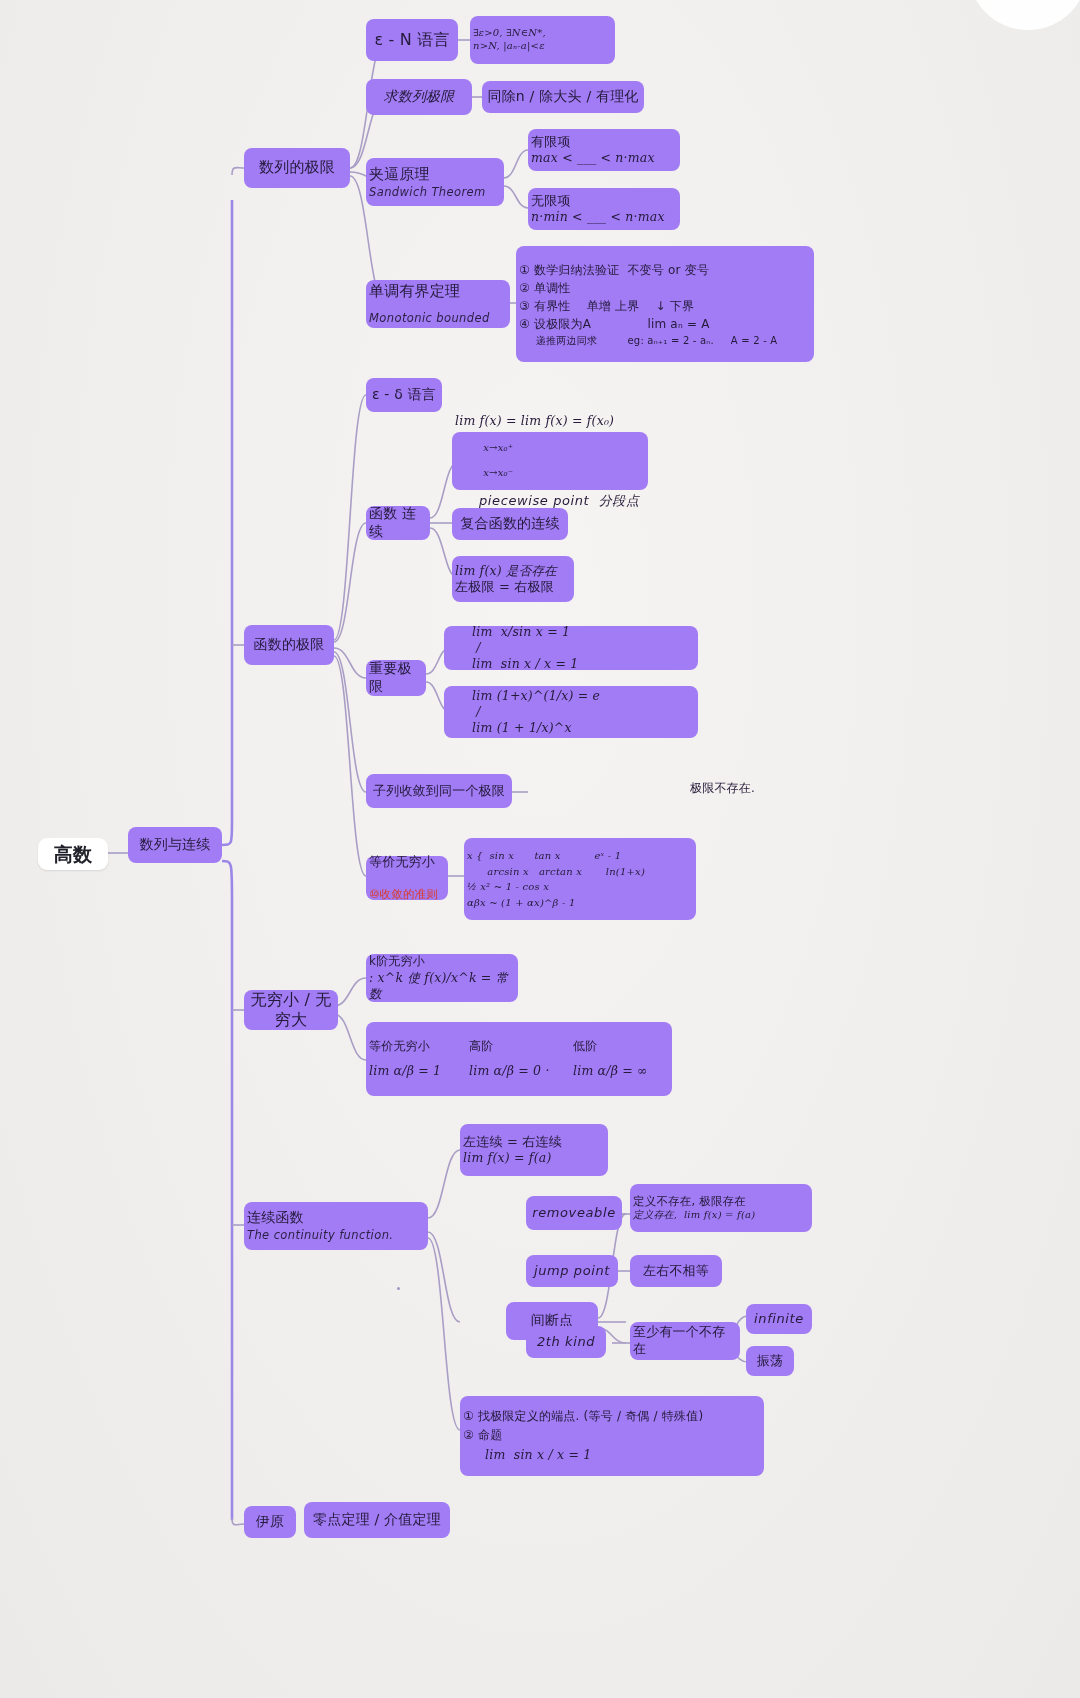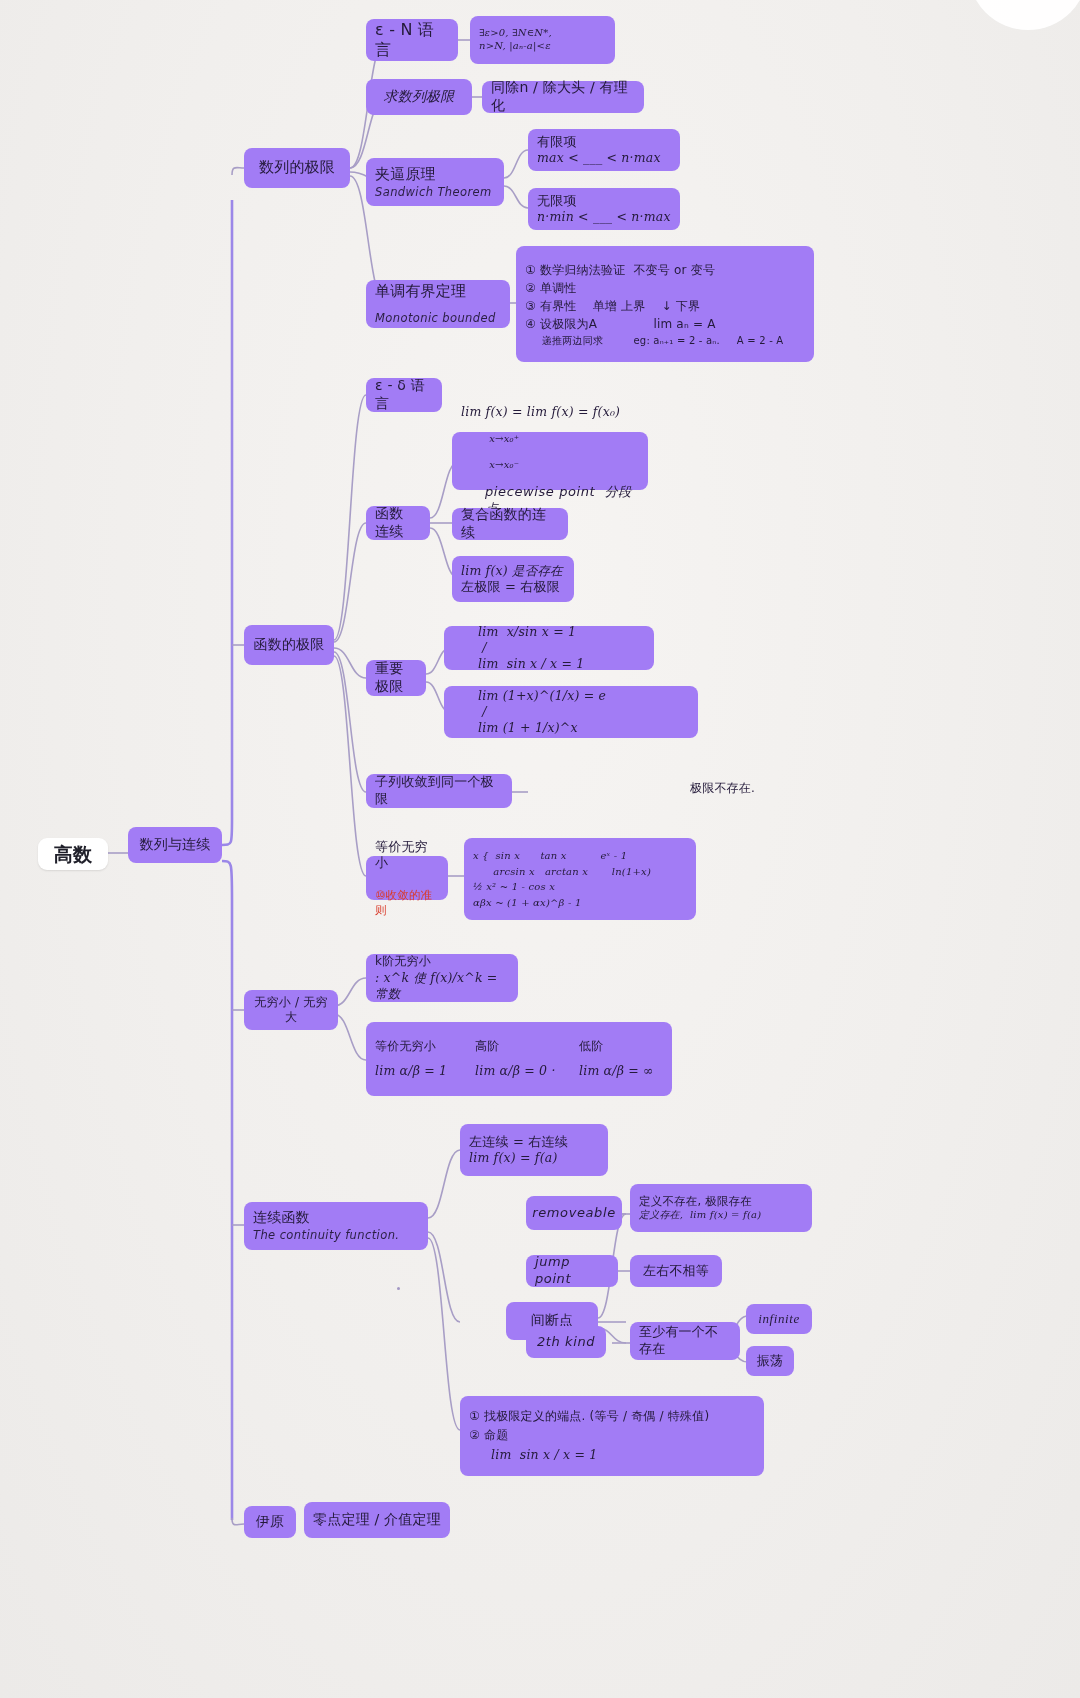--- a/index.html
+++ b/index.html
@@ -51,21 +51,21 @@
     stroke-width: 2.6;
   }
 
   
   .node {
     position: absolute;
     box-sizing: border-box;
     background: #a27cf5;
     border-radius: 8px;
     color: #241a3a;
-    padding: 5px 9px;
+    padding: 5px 3px;
     display: flex;
     flex-direction: column;
     justify-content: center;
     line-height: 1.28;
     letter-spacing: .2px;
     font-size: 13px;
     white-space: pre-wrap;
   }
 
   .node.root {
@@ -264,21 +264,21 @@
   </div>
 
   <div class="node" style="left:452px; top:556px; width:122px; height:46px;">
     <span class="math">lim f(x) 是否存在</span>
     <span>左极限 = 右极限</span>
   </div>
 
   <div class="node" style="left:366px; top:660px; width:60px; height:36px; align-items:center; justify-content:center; font-size:14px;">
     <span>重要极限</span>
   </div>
-  <div class="node" style="left:444px; top:626px; width:210px; height:44px; font-size:13px;">
+  <div class="node" style="left:444px; top:626px; width:254px; height:44px; font-size:13px;">
     <span class="math">
       <span>lim  x/sin x = 1</span>
       &nbsp;/&nbsp;
       <span>lim  sin x / x = 1</span>
     </span>
   </div>
   <div class="node" style="left:444px; top:686px; width:254px; height:52px; font-size:13px;">
     <span class="math">
       <span>lim (1+x)^(1/x) = e</span>
       &nbsp;/&nbsp;
@@ -297,21 +297,21 @@
     <span>等价无穷小</span>
     <span class="red">⑩收敛的准则</span>
   </div>
   <div class="node" style="left:464px; top:838px; width:232px; height:82px; font-size:11.5px; line-height:1.55;">
     <span class="math tiny">x {  sin x      tan x          eˣ - 1</span>
     <span class="math tiny">      arcsin x   arctan x       ln(1+x)</span>
     <span class="math tiny">½ x² ~ 1 - cos x</span>
     <span class="math tiny">αβx ~ (1 + αx)^β - 1</span>
   </div>
 
-  <div class="node" style="left:244px; top:990px; width:94px; height:40px; align-items:center; text-align:center; font-size:12px;">
+  <div class="node" style="left:244px; top:990px; width:94px; height:40px; align-items:center; text-align:center; font-size:16px;">
     <span>无穷小 / 无穷大</span>
   </div>
   <div class="node" style="left:366px; top:954px; width:152px; height:48px; font-size:12px;">
     <span>k阶无穷小</span>
     <span class="math">: x^k 使 f(x)/x^k = 常数</span>
   </div>
   <div class="node" style="left:366px; top:1022px; width:306px; height:74px; font-size:12px;">
     <span class="row">
       <span style="width:96px;">等价无穷小</span>
       <span style="width:100px;">高阶</span>
@@ -353,21 +353,21 @@
   <div class="node" style="left:630px; top:1255px; width:92px; height:32px; align-items:center; justify-content:center; font-size:13px;">
     <span>左右不相等</span>
   </div>
 
   <div class="node" style="left:526px; top:1326px; width:80px; height:32px; align-items:center; justify-content:center;">
     <span class="eng">2th kind</span>
   </div>
   <div class="node" style="left:630px; top:1322px; width:110px; height:38px; align-items:center; justify-content:center; font-size:13px;">
     <span>至少有一个不存在</span>
   </div>
-  <div class="node" style="left:746px; top:1304px; width:66px; height:30px; align-items:center; justify-content:center;font-family:Liberation Serif, serif;">
+  <div class="node" style="left:746px; top:1304px; width:66px; height:30px; align-items:center; justify-content:center;">
     <span class="eng">infinite</span>
   </div>
   <div class="node" style="left:746px; top:1346px; width:48px; height:30px; align-items:center; justify-content:center;">
     <span>振荡</span>
   </div>
 
   <div class="node" style="left:460px; top:1396px; width:304px; height:80px; font-size:12px; line-height:1.6;">
     <span>① 找极限定义的端点. (等号 / 奇偶 / 特殊值)</span>
     <span>② 命题</span>
     <span class="math" style="margin-left:22px;">lim  sin x / x = 1</span>

